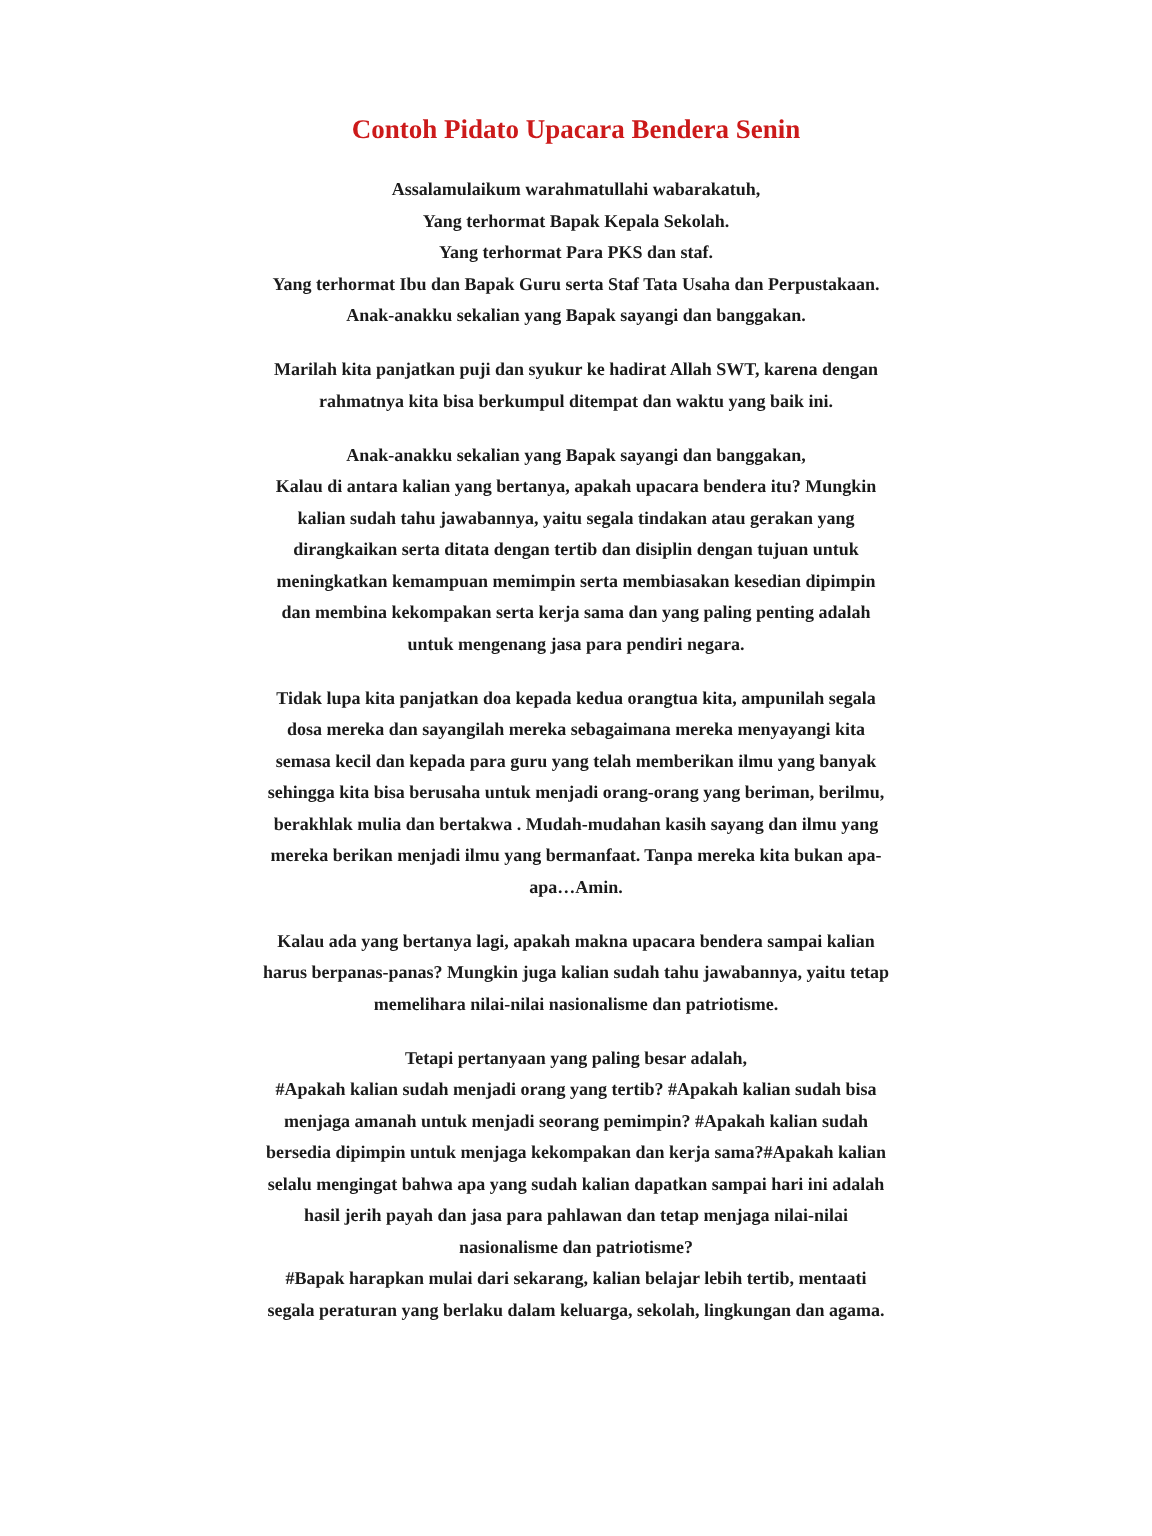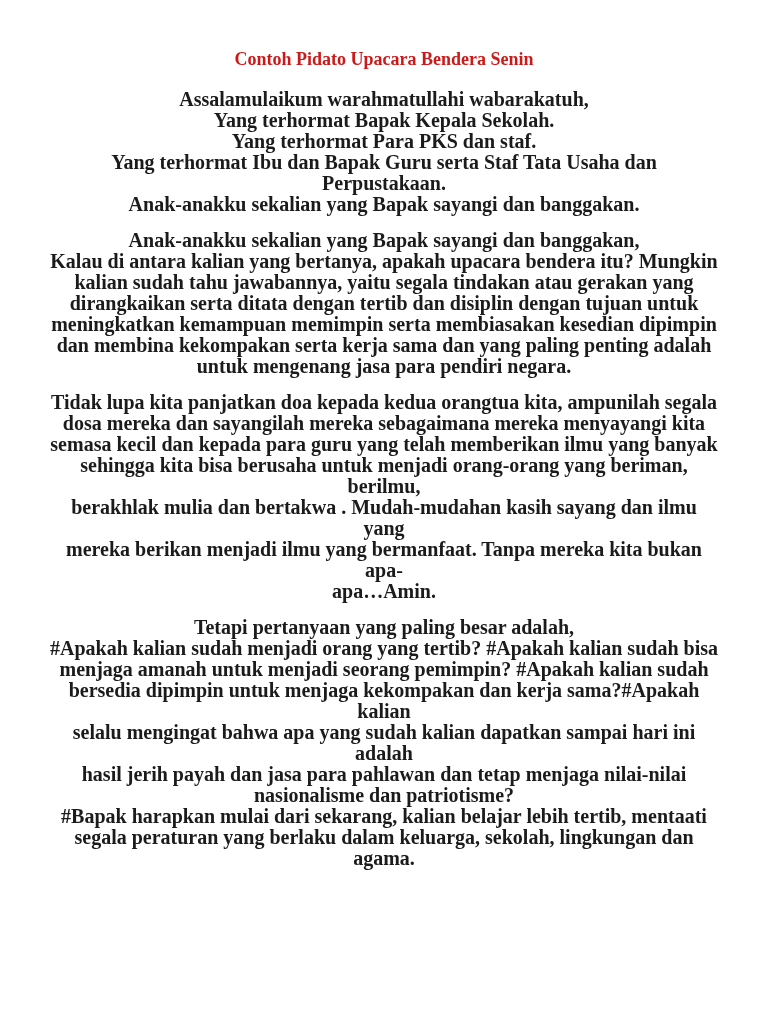--- a/index.html
+++ b/index.html
@@ -7,67 +7,72 @@
     padding: 0;
     width: 768px;
     height: 1024px;
     background: #ffffff;
     overflow: hidden;
   }
   .doc-page {
     box-sizing: border-box;
     width: 768px;
     height: 892px;
-    padding: 49px 50px 0 50px;
+    padding: 76px 50px 0 50px;
     background: #ffffff;
     font-family: "Liberation Serif", "DejaVu Serif", serif;
     font-weight: bold;
     color: #1b1b1b;
     text-align: center;
   }
   .doc-title {
     font-size: 18px;
     line-height: 21px;
     margin: 0 0 19px 0;
     font-weight: bold;
     color: #cc1a1a; 
   }
   .speech-body p {
-    font-size: 20px;
+    font-size: 12px;
     line-height: 21px;
     margin: 0 0 15px 0;
     white-space: pre-line; 
     font-weight: bold;
   }
 </style>
 </head>
 <body>
 
 <div class="doc-page" style="background: rgb(255, 255, 255); color: rgb(27, 27, 27);">
   <h1 class="doc-title" style="color: rgb(204, 26, 26);">Contoh Pidato Upacara Bendera Senin</h1>
   <div class="speech-body">
       <p>Assalamulaikum warahmatullahi wabarakatuh,
 Yang terhormat Bapak Kepala Sekolah.
 Yang terhormat Para PKS dan staf.
 Yang terhormat Ibu dan Bapak Guru serta Staf Tata Usaha dan Perpustakaan.
 Anak-anakku sekalian yang Bapak sayangi dan banggakan.</p>
+      <p>Marilah kita panjatkan puji dan syukur ke hadirat Allah SWT, karena dengan
+rahmatnya kita bisa berkumpul ditempat dan waktu yang baik ini.</p>
       <p>Anak-anakku sekalian yang Bapak sayangi dan banggakan,
 Kalau di antara kalian yang bertanya, apakah upacara bendera itu? Mungkin
 kalian sudah tahu jawabannya, yaitu segala tindakan atau gerakan yang
 dirangkaikan serta ditata dengan tertib dan disiplin dengan tujuan untuk
 meningkatkan kemampuan memimpin serta membiasakan kesedian dipimpin
 dan membina kekompakan serta kerja sama dan yang paling penting adalah
 untuk mengenang jasa para pendiri negara.</p>
       <p>Tidak lupa kita panjatkan doa kepada kedua orangtua kita, ampunilah segala
 dosa mereka dan sayangilah mereka sebagaimana mereka menyayangi kita
 semasa kecil dan kepada para guru yang telah memberikan ilmu yang banyak
 sehingga kita bisa berusaha untuk menjadi orang-orang yang beriman, berilmu,
 berakhlak mulia dan bertakwa . Mudah-mudahan kasih sayang dan ilmu yang
 mereka berikan menjadi ilmu yang bermanfaat. Tanpa mereka kita bukan apa-
 apa…Amin.</p>
+      <p>Kalau ada yang bertanya lagi, apakah makna upacara bendera sampai kalian
+harus berpanas-panas? Mungkin juga kalian sudah tahu jawabannya, yaitu tetap
+memelihara nilai-nilai nasionalisme dan patriotisme.</p>
       <p>Tetapi pertanyaan yang paling besar adalah,
 #Apakah kalian sudah menjadi orang yang tertib? #Apakah kalian sudah bisa
 menjaga amanah untuk menjadi seorang pemimpin? #Apakah kalian sudah
 bersedia dipimpin untuk menjaga kekompakan dan kerja sama?#Apakah kalian
 selalu mengingat bahwa apa yang sudah kalian dapatkan sampai hari ini adalah
 hasil jerih payah dan jasa para pahlawan dan tetap menjaga nilai-nilai
 nasionalisme dan patriotisme?
 #Bapak harapkan mulai dari sekarang, kalian belajar lebih tertib, mentaati
 segala peraturan yang berlaku dalam keluarga, sekolah, lingkungan dan agama.</p>
     </div>

